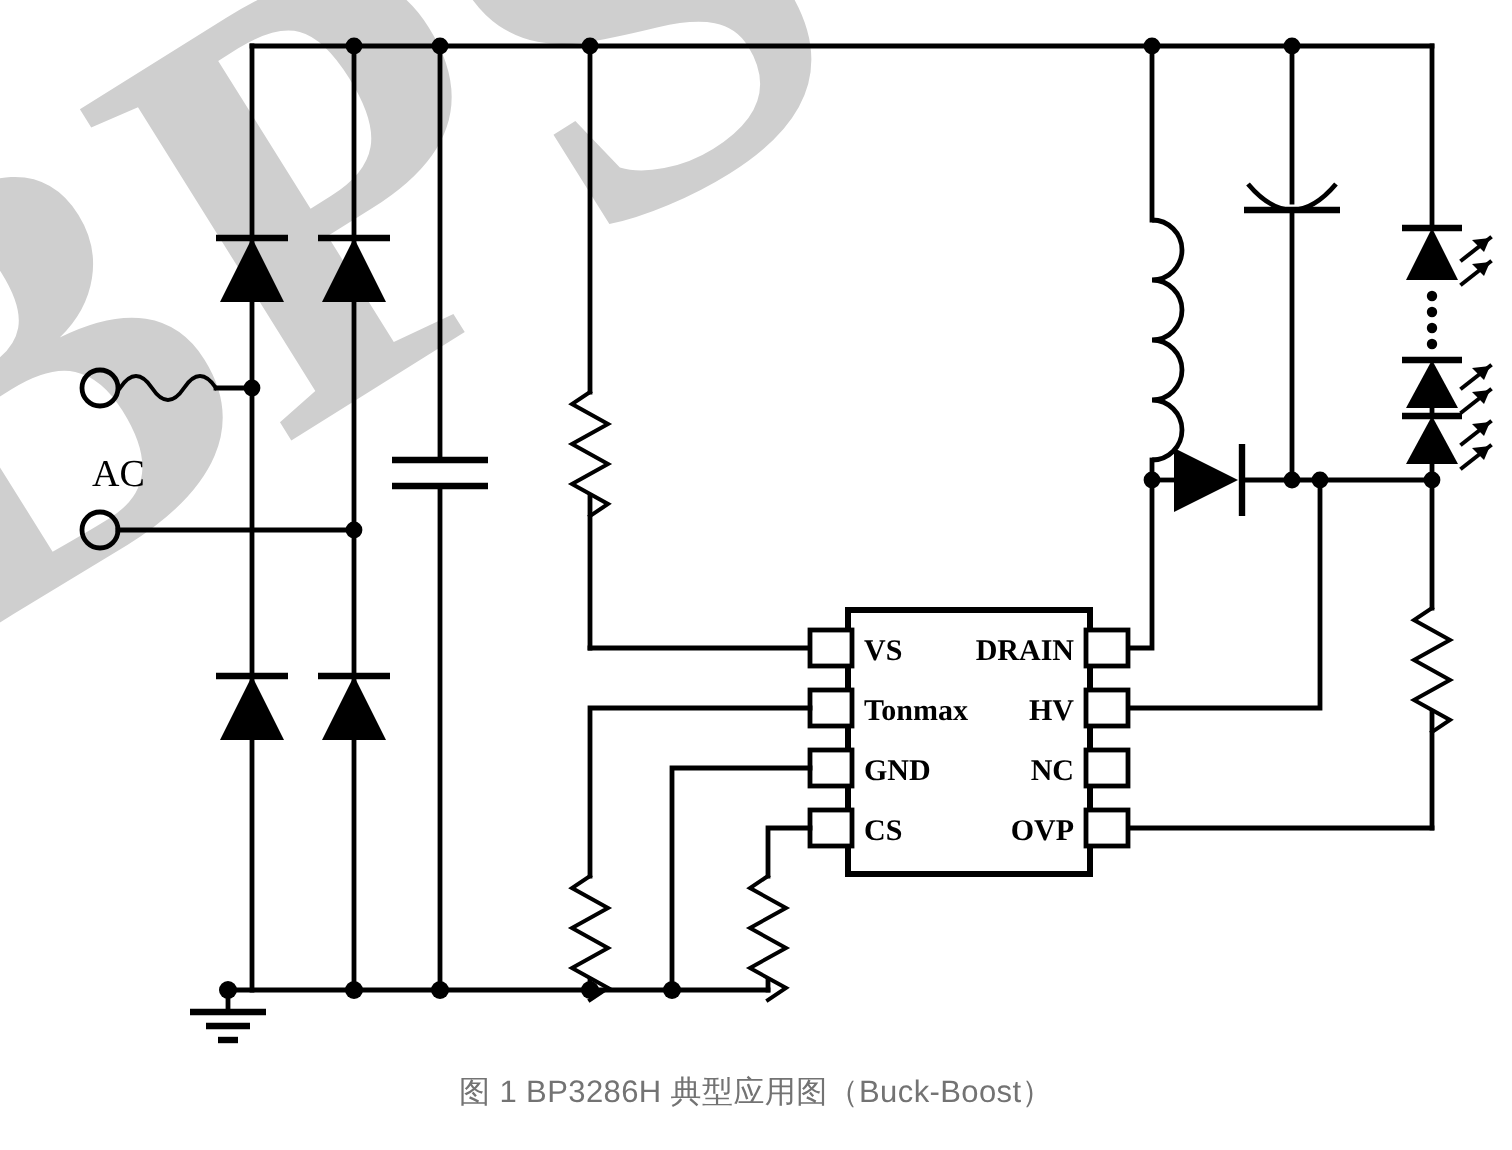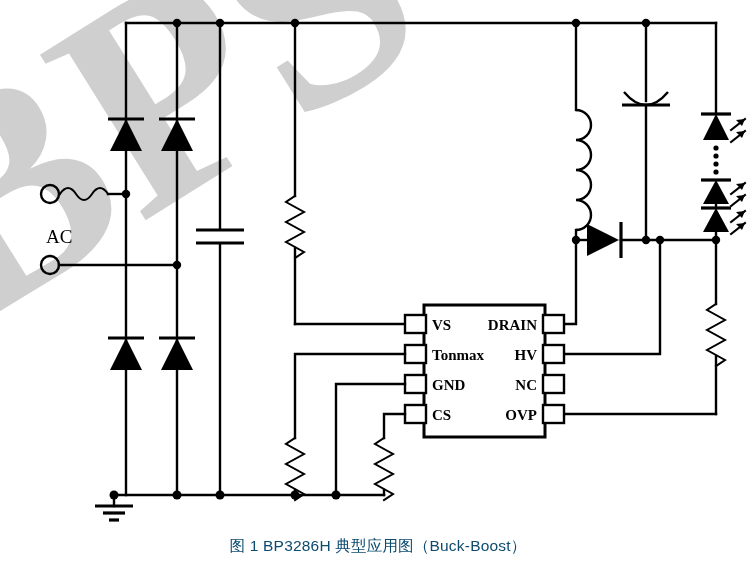--- a/index.html
+++ b/index.html
@@ -29,21 +29,21 @@
     display: block;
   }
   #caption {
     position: absolute;
     left: 0;
     top: 536px;
     width: 756px;
     text-align: center;
     font-family: "Liberation Sans", sans-serif;
     font-size: 15.5px;
-    color: #0c4a6e;
+    color: #737373;
     letter-spacing: 0.2px;
   }
 </style>
 </head>
 <body>
 
 <div id="root">
 
   <svg id="schematic" viewBox="0 0 756 575">
     <defs>

